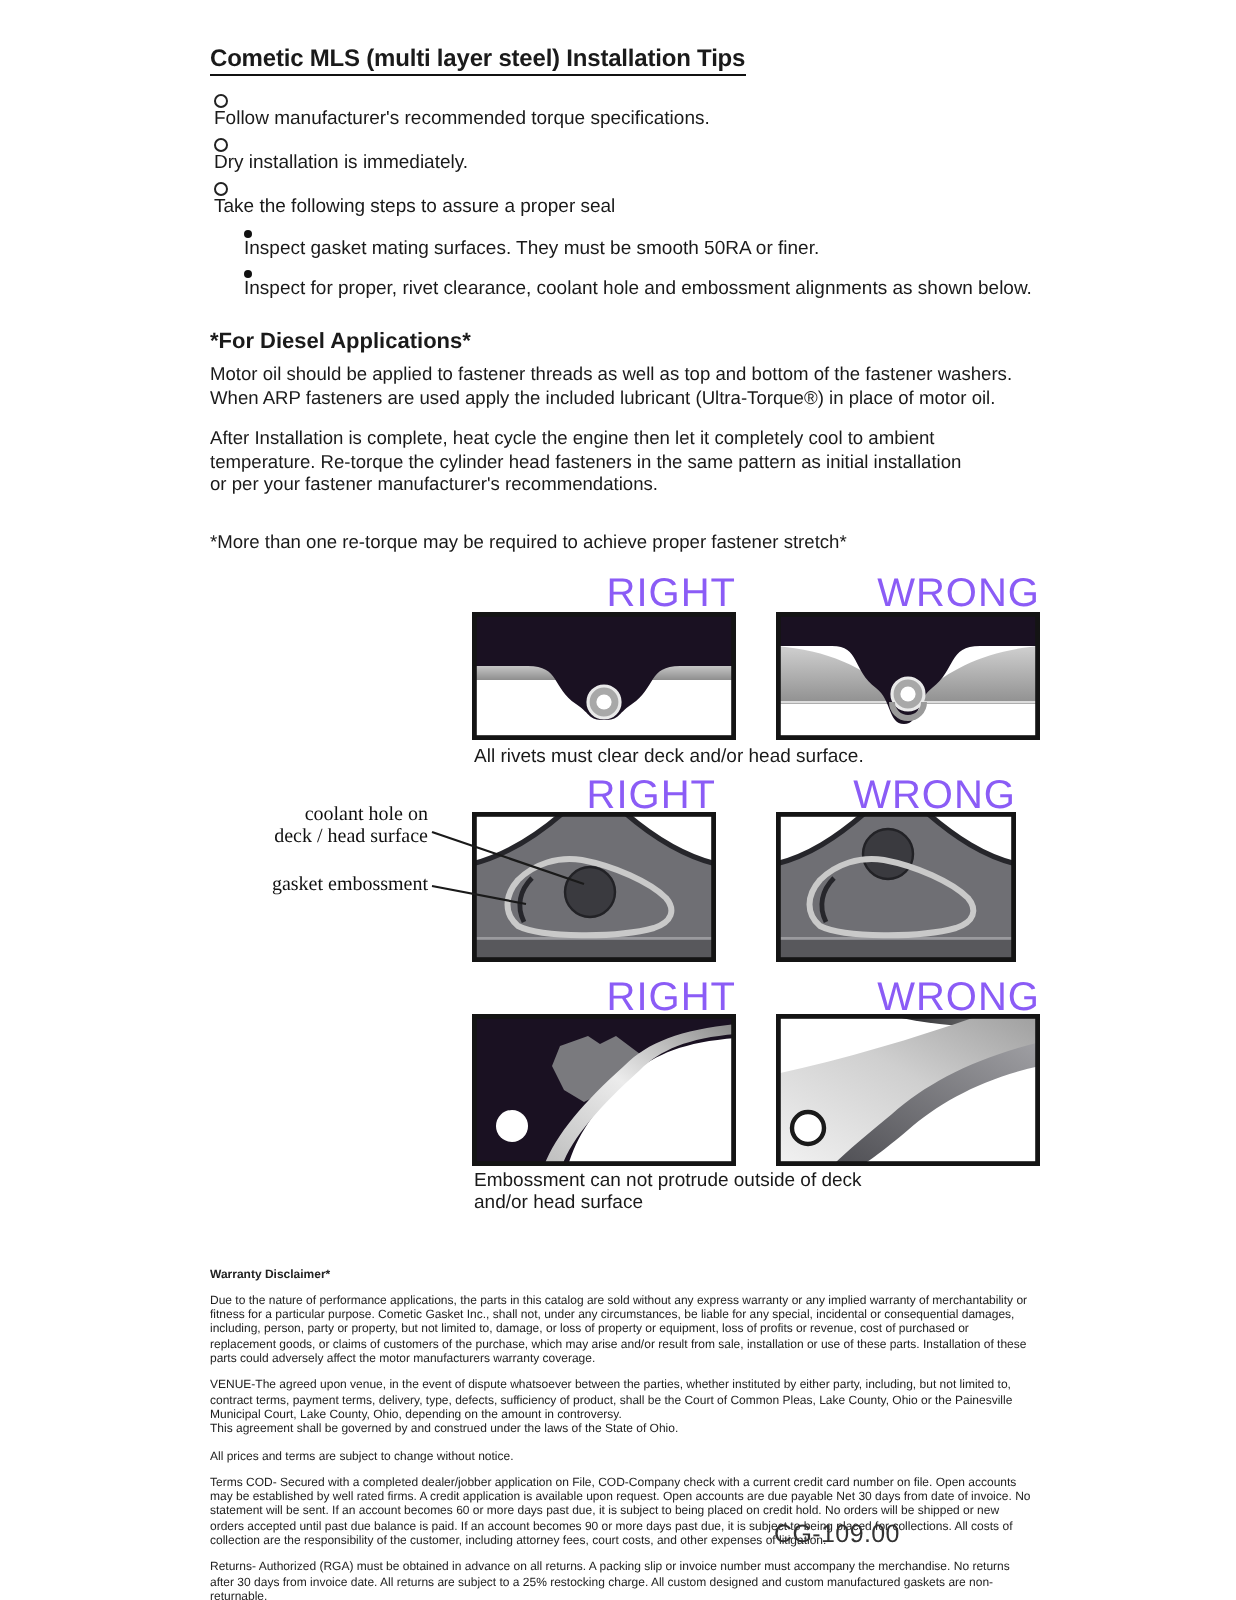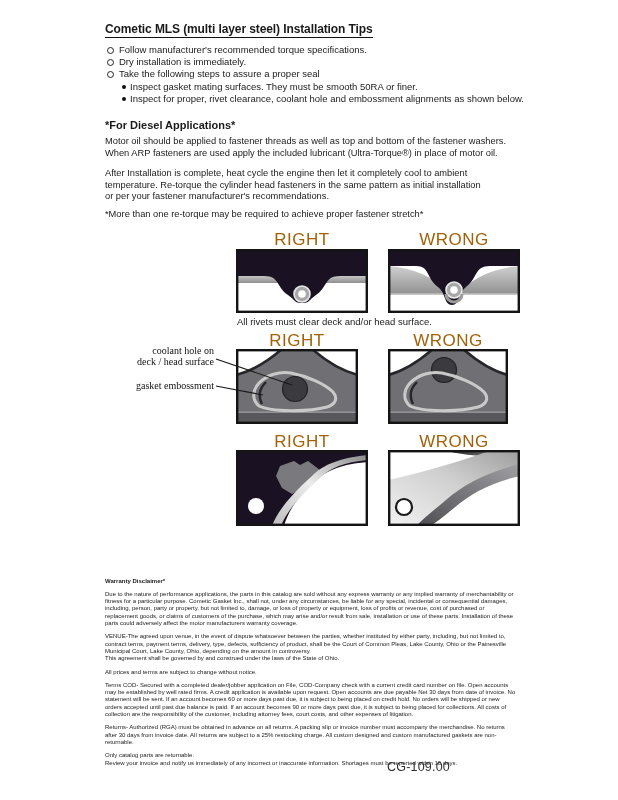--- a/index.html
+++ b/index.html
@@ -5,29 +5,29 @@
   html,body{margin:0;padding:0;background:#ffffff;}
   .page{
     position:relative;width:608px;height:800px;background:#ffffff;overflow:hidden;
     font-family:"Liberation Sans","DejaVu Sans",sans-serif;color:#1a1a1a;
   }
   .title{
     margin:22px 0 6px 105px;font-size:12px;font-weight:bold;letter-spacing:-0.1px;
     display:table;border-bottom:1.6px solid #111;padding-bottom:1px;line-height:14px;
   }
   .tips{margin-left:107px;font-size:9.5px;line-height:12.2px;}
-  .b-row{display:flex;align-items:flex-start;}
+  .b-row{display:flex;align-items:flex-start;flex-direction:column;}
   .b-mark{width:5px;height:5px;border:1px solid #222;border-radius:50%;margin:3px 5px 0 0;flex:0 0 auto;}
   .sub{margin-left:15px;}
   .s-mark{width:4px;height:4px;background:#111;border-radius:50%;margin:4px 4px 0 0;flex:0 0 auto;}
   .diesel-h{margin:14px 12px 0 105px;font-size:11px;font-weight:bold;line-height:12px;}
   .para{margin:5px 0 0 105px;width:480px;font-size:9.3px;line-height:11.6px;white-space:pre-line;}
   .para.gap{margin-top:9px;}
   .diagrams{position:relative;height:326px;margin-top:9px;}
-  .rw-label{position:absolute;font-size:17px;letter-spacing:0.5px;text-align:center;color:#a16207;line-height:16px;}
+  .rw-label{position:absolute;font-size:20px;letter-spacing:0.5px;text-align:right;color:#8b5cf6;line-height:16px;}
   .panel{position:absolute;display:block;}
   .cap{position:absolute;font-size:9.5px;line-height:11.5px;color:#1a1a1a;white-space:pre-line;}
   .callout{position:absolute;font-size:10px;line-height:11.5px;text-align:right;color:#111;white-space:pre-line;font-family:Liberation Serif, serif;}
   .leads{position:absolute;left:0;top:0;pointer-events:none;}
   .legal{margin:22px 0 0 105px;width:412px;font-size:6px;line-height:7.3px;color:#222;}
   .legal h4{margin:0 0 6px 0;font-size:6px;line-height:7.3px;}
   .legal p{margin:0 0 6px 0;white-space:pre-line;}
   .pageno{position:absolute;left:387px;top:760px;font-size:12.5px;color:#333;letter-spacing:0.2px;}
 </style>
 </head>
@@ -59,21 +59,21 @@
         <span>Inspect for proper, rivet clearance, coolant hole and embossment alignments as shown below.</span>
       </div>
   </div>
 
   <div class="diesel-h">*For Diesel Applications*</div>
   <div class="para">Motor oil should be applied to fastener threads as well as top and bottom of the fastener washers.
 When ARP fasteners are used apply the included lubricant (Ultra-Torque®) in place of motor oil.</div>
   <div class="para gap">After Installation is complete, heat cycle the engine then let it completely cool to ambient
 temperature. Re-torque the cylinder head fasteners in the same pattern as initial installation
 or per your fastener manufacturer's recommendations.</div>
-  <div class="para" style="margin-top:6px">*More than one re-torque may be required to achieve proper fastener stretch*</div>
+  <div class="para" style="margin-top:17px">*More than one re-torque may be required to achieve proper fastener stretch*</div>
 
   <div class="diagrams">
 
     <svg width="0" height="0" style="position:absolute" aria-hidden="true">
       <defs>
         <linearGradient id="gV" x1="0" y1="0" x2="0" y2="1">
             <stop offset="0" stop-color="#c6c6c6"></stop>
             <stop offset="1" stop-color="#8e8e8e"></stop>
           </linearGradient>
         <linearGradient id="gW" x1="0" y1="0" x2="0" y2="1">
@@ -180,20 +180,22 @@
 
     <svg class="panel" style="left:388px;top:220px" width="132" height="76" viewBox="0 0 132 76">
       <rect width="132" height="76" fill="#fff"></rect>
       <path d="M54,0 H132 V5 C104,8 78,6 54,0 Z" fill="url(#gSliver)"></path>
       <path d="M0,30 C36,22 70,12 104,0 H132 V16 C100,24 74,38 56,54 C44,64 34,72 28,76 H0 Z" fill="url(#gBandL)"></path>
       <path d="M28,76 C36,68 46,60 58,50 C76,34 100,22 132,14 V26 C104,32 82,44 66,58 C54,68 46,74 42,76 Z" fill="url(#gBandD)"></path>
       <circle cx="16" cy="57" r="8" fill="#fff" stroke="#1a1a1a" stroke-width="2.2"></circle>
       <rect x="1.2" y="1.2" width="129.6" height="73.6" fill="none" stroke="#141414" stroke-width="2.4"></rect>
     </svg>
 
+    <div class="cap" style="left:237px;top:298px">Embossment can not protrude outside of deck
+and/or head surface</div>
   </div>
 
   <div class="legal">
     <h4>Warranty Disclaimer*</h4>
     <p>Due to the nature of performance applications, the parts in this catalog are sold without any express warranty or any implied warranty of merchantability or fitness for a particular purpose.  Cometic Gasket Inc., shall not, under any circumstances, be liable for any special, incidental or consequential damages, including, person, party or property, but not limited to, damage, or loss of property or equipment, loss of profits or revenue, cost of purchased or replacement goods, or claims of customers of the purchase, which may arise and/or result from sale, installation or use of these parts.  Installation of these parts could adversely affect the motor manufacturers warranty coverage.</p>
     <p>VENUE-The agreed upon venue, in the event of dispute whatsoever between the parties, whether instituted by either party, including, but not limited to, contract terms, payment terms, delivery, type, defects, sufficiency of product, shall be the Court of Common Pleas, Lake County, Ohio or the Painesville Municipal Court, Lake County, Ohio, depending on the amount in controversy.
 This agreement shall be governed by and construed under the laws of the State of Ohio.</p>
     <p>All prices and terms are subject to change without notice.</p>
     <p>Terms COD- Secured with a completed dealer/jobber application on File, COD-Company check with a current credit card number on file.  Open accounts may be established by well rated firms.  A credit application is available upon request.  Open accounts are due payable Net 30 days from date of invoice.  No statement will be sent.  If an account becomes 60 or more days past due, it is subject to being placed on credit hold.  No orders will be shipped or new orders accepted until past due balance is paid.  If an account becomes 90 or more days past due, it is subject to being placed for collections.  All costs of collection are the responsibility of the customer, including attorney fees, court costs, and other expenses of litigation.</p>
     <p>Returns- Authorized (RGA) must be obtained in advance on all returns.  A packing slip or invoice number must accompany the merchandise.  No returns after 30 days from invoice date.  All returns are subject to a 25% restocking charge.  All custom designed and custom manufactured gaskets are non-returnable.</p>

